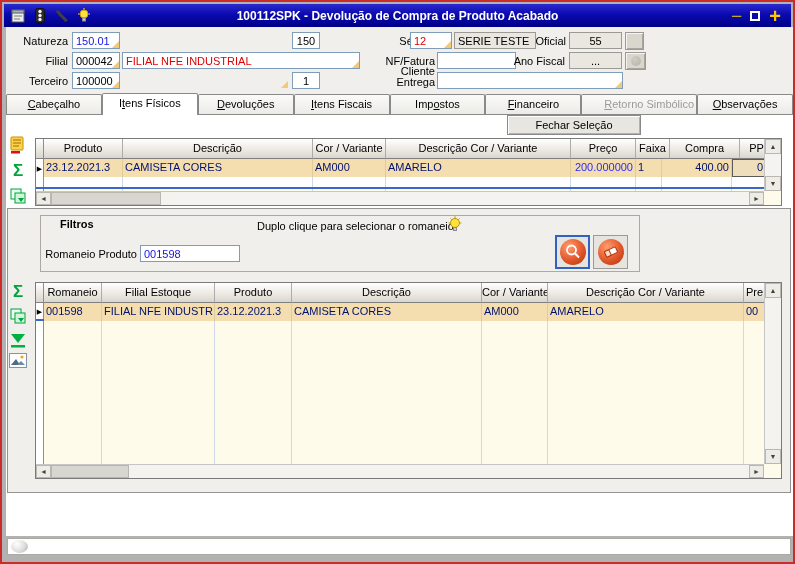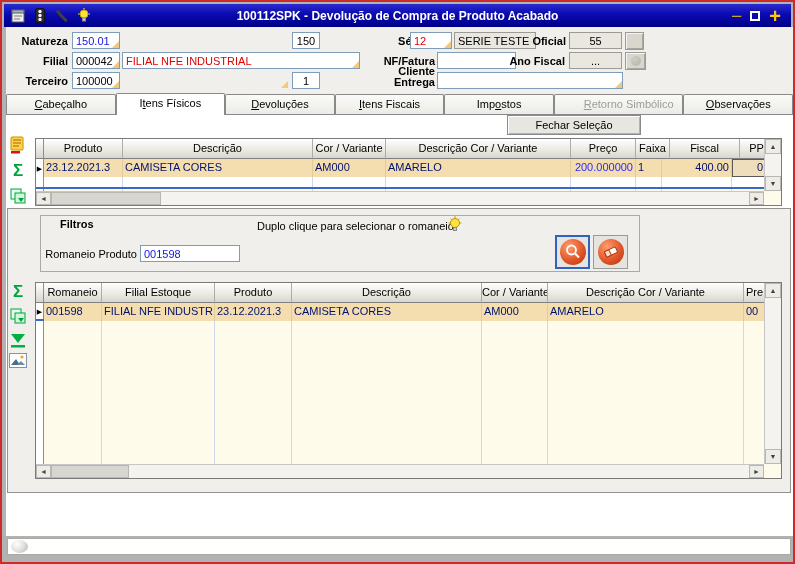--- a/index.html
+++ b/index.html
@@ -14,21 +14,21 @@
   .tb-icons { display:flex; gap:6px; margin-left:6px; }
   .tb-ic { width:16px; height:16px; display:flex; align-items:center; justify-content:center; }
   .tb-title { position:absolute; left:0; right:0; text-align:center; color:#fff;
     font-weight:bold; font-size:12px; pointer-events:none; }
   .tb-btns { margin-left:auto; display:flex; align-items:center; gap:9px; margin-right:10px; z-index:2; }
   .tb-min { color:#FFD700; font-weight:bold; font-size:13px; line-height:10px; }
   .tb-sq  { width:10px; height:10px; border:2px solid #fff; }
   .tb-plus{ color:#FFC800; font-weight:bold; font-size:20px; line-height:14px; }
   
   .formarea { position:absolute; left:4px; top:25px; width:787px; height:65px; background:#F0EFEB; }
-  .lbl { position:absolute; font-size:11px; font-weight:bold; color:#000; text-align:right; }
+  .lbl { position:absolute; font-size:11px; font-weight:normal; color:#000; text-align:right; }
   .fld { position:absolute; height:17px; border:1px solid #7F9DB9; background:#fff;
          font-family:"Liberation Sans",sans-serif; font-size:11px; padding:0 3px; color:#000; }
   .fld.ro { background:#E9E7E0; border:1px solid #9C9A94; }
   .ctr { text-align:center; }
   .c-blue { color:#1414E6; } .c-red { color:#E00000; }
   .lkw { position:absolute; width:0; height:0; border-left:7px solid transparent;
          border-bottom:7px solid #F2C879; z-index:3; }
   .minibtn { position:absolute; height:18px; border:1px solid #9a9a9a; background:#D9D6CE;
     box-shadow:inset 1px 1px 0 #F5F4F0, inset -1px -1px 0 #A8A59D; }
   .minibtn.dis::after { content:""; display:block; width:10px; height:10px; margin:3px auto;
@@ -194,20 +194,21 @@
   </div>
   <input class="fld" style="left: 435px; top: 70px; width: 186px;" value="">
   <span class="lkw" style="left:613px;top:79px"></span>
 
   <div class="tabstrip">
       <div class="tab"><u>C</u>abeçalho</div>
       <div class="tab active">I<u>t</u>ens Físicos</div>
       <div class="tab"><u>D</u>evoluções</div>
       <div class="tab"><u>I</u>tens Fiscais</div>
       <div class="tab">Imp<u>o</u>stos</div>
+      <div class="tab"><u>F</u>inanceiro</div>
       <div class="tab disabled"><u>R</u>etorno Simbólico</div>
       <div class="tab"><u>O</u>bservações</div>
     </div>
   <div class="tabpage"></div>
 
   <button class="pushbtn" style="left:505px;top:113px;width:134px;height:20px">Fechar Seleção</button>
 
   <span class="toolic" style="left:6px;top:133px">
     <svg width="18" height="18">
         <rect x="2" y="1" width="12" height="13" rx="1" fill="#FFD24A" stroke="#C89000"></rect>
@@ -234,21 +235,21 @@
   <div class="grid" style="left:33px;top:136px;width:747px;height:68px">
     <div class="g-body">
       <div class="g-head">
         <div class="ind ind-h"></div>
       <div class="gh" style="width: 79px;">Produto</div>
           <div class="gh" style="width: 190px;">Descrição</div>
           <div class="gh" style="width: 73px;">Cor / Variante</div>
           <div class="gh" style="width: 185px;">Descrição Cor / Variante</div>
           <div class="gh" style="width: 65px;">Preço</div>
           <div class="gh" style="width: 34px;">Faixa</div>
-          <div class="gh" style="width: 70px;">Fiscal</div>
+          <div class="gh" style="width: 70px;">Compra</div>
           <div class="gh" style="width: 34px;">PP</div>
         </div>
       <div class="g-row">
         <div class="ind">
             <span class="marker">▶</span>
           </div>
       <div class="gc" style="width: 79px; text-align: left;">23.12.2021.3</div>
           <div class="gc" style="width: 190px; text-align: left;">CAMISETA CORES</div>
           <div class="gc" style="width: 73px; text-align: left;">AM000</div>
           <div class="gc" style="width: 185px; text-align: left;">AMARELO</div>

